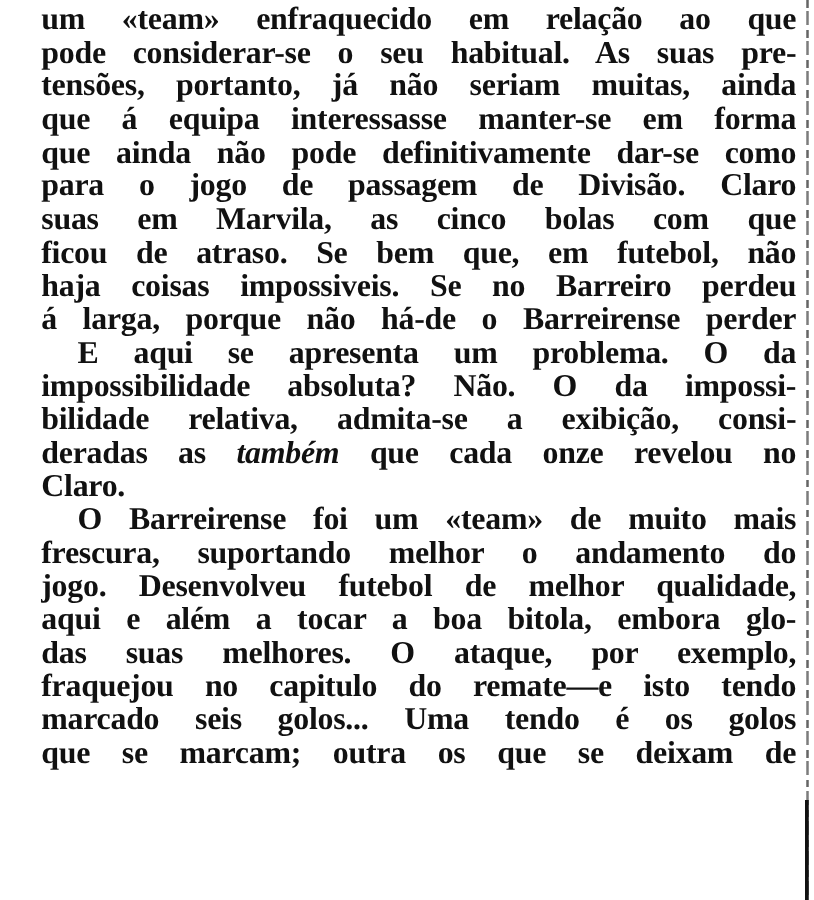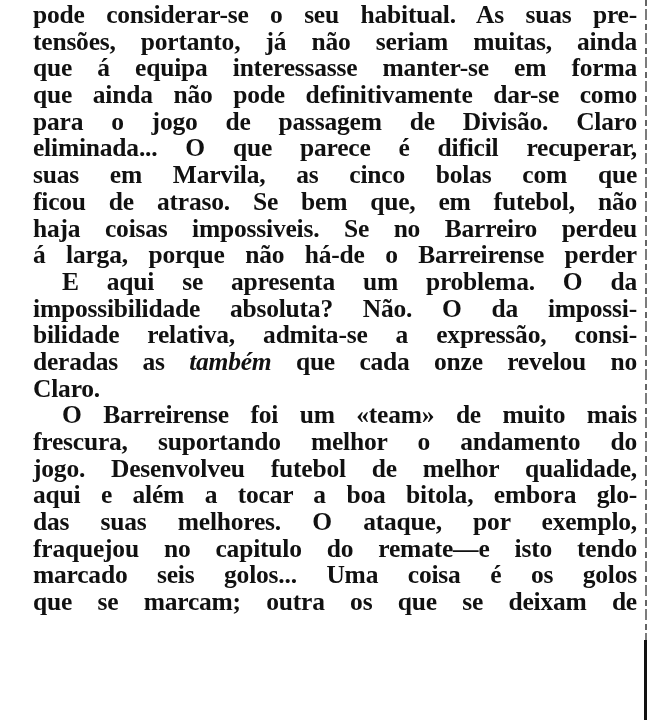--- a/index.html
+++ b/index.html
@@ -21,44 +21,44 @@
     background: repeating-linear-gradient(#222 0 6px, transparent 6px 9px, #444 9px 20px, transparent 20px 24px);
     opacity: 0.7;
   }
   .rule-bottom { position:absolute; left:644px; top:640px; width:3px; height:80px; background:#111; }
 </style>
 </head>
 <body>
 
 <div class="page">
   <div class="para">
+    <span class="line">um «team» enfraquecido em relação ao que</span>
     <span class="line">pode considerar-se o seu habitual. As suas pre-</span>
     <span class="line">tensões, portanto, já não seriam muitas, ainda</span>
     <span class="line">que á equipa interessasse manter-se em forma</span>
     <span class="line">que ainda não pode definitivamente dar-se como</span>
     <span class="line">para o jogo de passagem de Divisão. Claro</span>
-    <span class="line">eliminada... O que parece é dificil recuperar,</span>
     <span class="line">suas em Marvila, as cinco bolas com que</span>
     <span class="line">ficou de atraso. Se bem que, em futebol, não</span>
     <span class="line">haja coisas impossiveis. Se no Barreiro perdeu</span>
     <span class="line">á larga, porque não há-de o Barreirense perder</span>
   </div>
   <div class="para">
     <span class="line indent">E aqui se apresenta um problema. O da</span>
     <span class="line">impossibilidade absoluta? Não. O da impossi-</span>
-    <span class="line">bilidade relativa, admita-se a expressão, consi-</span>
+    <span class="line">bilidade relativa, admita-se a exibição, consi-</span>
     <span class="line"><span>deradas as </span><em>também</em><span> que cada onze revelou no</span></span>
     <span class="line last">Claro.</span>
   </div>
   <div class="para">
     <span class="line indent">O Barreirense foi um «team» de muito mais</span>
     <span class="line">frescura, suportando melhor o andamento do</span>
     <span class="line">jogo. Desenvolveu futebol de melhor qualidade,</span>
     <span class="line">aqui e além a tocar a boa bitola, embora glo-</span>
     <span class="line">das suas melhores. O ataque, por exemplo,</span>
     <span class="line">fraquejou no capitulo do remate—e isto tendo</span>
-    <span class="line">marcado seis golos... Uma coisa é os golos</span>
+    <span class="line">marcado seis golos... Uma tendo é os golos</span>
     <span class="line">que se marcam; outra os que se deixam de</span>
   </div>
 </div>
 
 <div class="rule"></div>
 <div class="rule-bottom"></div>
 
 </body></html>

